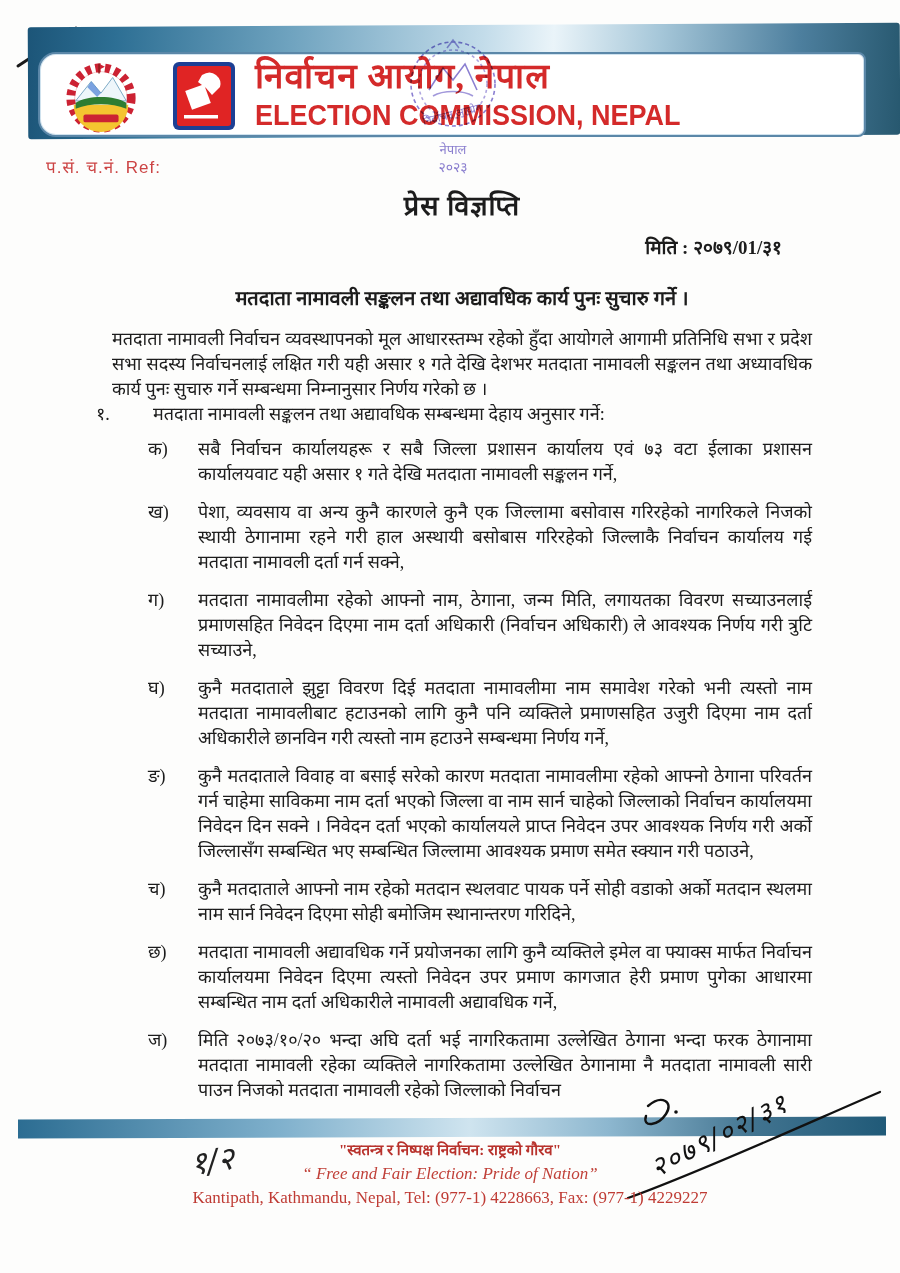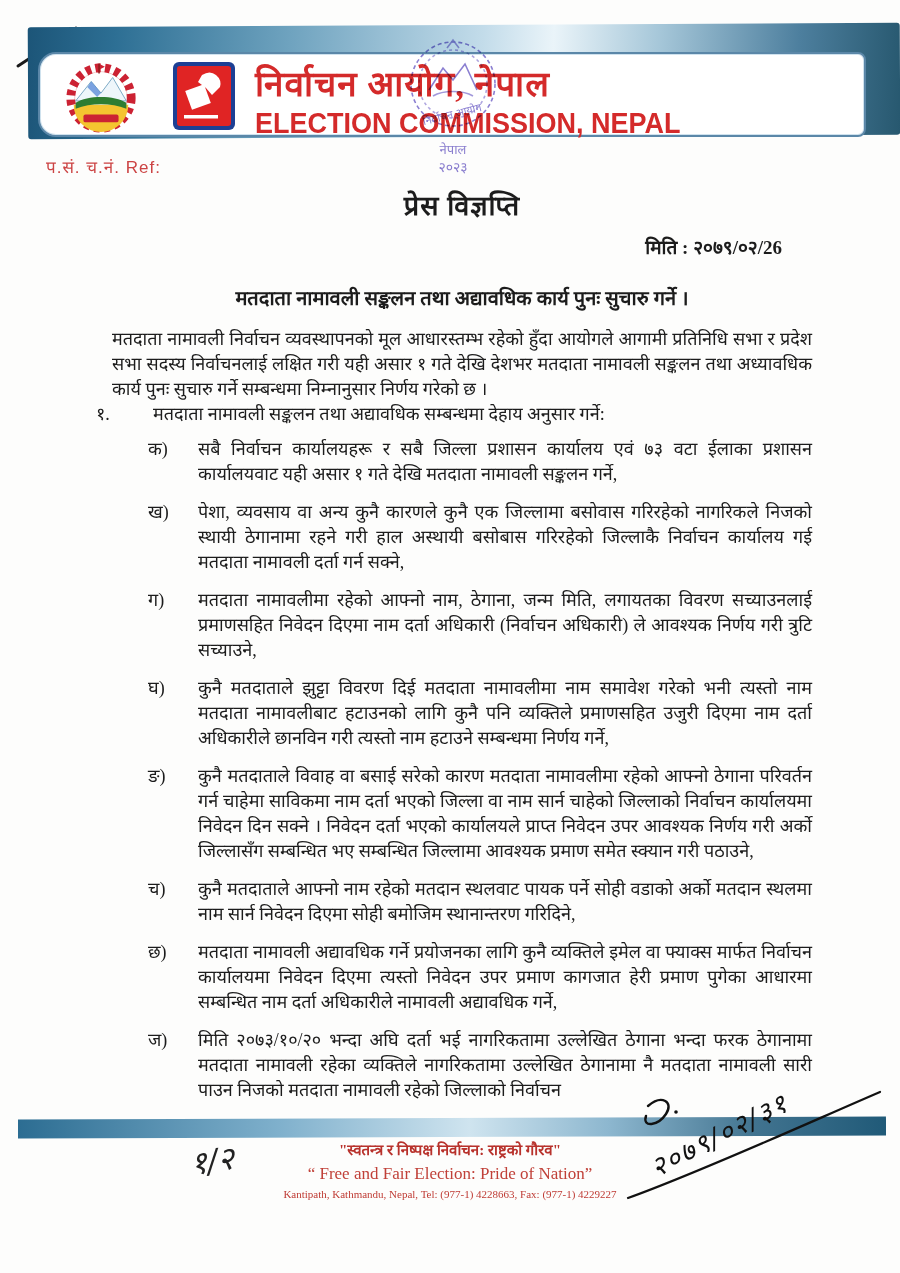--- a/index.html
+++ b/index.html
@@ -16,21 +16,21 @@
     background:linear-gradient(93deg,#1c5578 0%,#2d6f94 10%,#6fa3bf 30%,#c3dcea 52%,#eaf4f9 60%,#a6c7d9 72%,#4d7f9e 88%,#27586f 100%);
     transform:rotate(-0.3deg); border-radius:3px;
   }
   .header-box {
     position:absolute; left:38px; top:52px; width:828px; height:85px;
     background:#fff; border:2px solid #5b87a8; border-radius:18px 8px 8px 18px;
     box-shadow:0 0 0 1px #cfe2ee inset;
   }
   .emblem { position:absolute; left:22px; top:4px; width:78px; height:78px; }
   .ballot-logo { position:absolute; left:132px; top:7px; width:64px; height:70px; }
-  .head-titles { position:absolute; left:215px; top:3px; width:560px; text-align:left;margin-top:8px; }
+  .head-titles { position:absolute; left:215px; top:3px; width:560px; text-align:left; }
   .np-title {
     font-size:35px; font-weight:bold; color:#d42a2a; letter-spacing:1px; line-height:40px;
     font-family:"Liberation Serif","DejaVu Serif",serif; white-space:nowrap;
   }
   .en-title {
     font-size:27px; font-weight:bold; color:#d42a2a; letter-spacing:0px; line-height:32px;
     font-family:"Liberation Sans","DejaVu Sans",sans-serif; transform:scaleY(1.1); transform-origin:left top; white-space:nowrap;
   }
   .stamp { position:absolute; left:403px; top:32px; width:100px; height:160px; opacity:.85; mix-blend-mode:multiply; }
   .ref-line {
@@ -55,23 +55,23 @@
     position:absolute; left:18px; right:14px; top:1118px; height:19px;
     background:linear-gradient(90deg,#2c6d92 0%,#7fb0cc 30%,#cfe4ef 52%,#8db7cf 68%,#41738f 85%,#205a78 100%);
     transform:rotate(-0.2deg);
   }
   .page-note {
     position:absolute; left:190px; top:1138px; font-size:32px; font-style:italic; color:#222;
     transform:rotate(-9deg); font-family:"DejaVu Serif","Liberation Serif",serif;
   }
   .footer-text { position:absolute; left:0; right:0; top:1143px; text-align:center; line-height:1; }
   .motto-np { font-size:15px; font-weight:bold; color:#b8322c; margin-bottom:7px; }
-  .motto-en { font-size:17px; color:#c04038; margin-bottom:7px; font-family:"Liberation Serif","DejaVu Serif",serif; }
+  .motto-en { font-size:17px; color:#c04038; margin-bottom:7px; font-family:"Liberation Serif","DejaVu Serif",serif;font-style:italic; }
   .addr-np { font-size:14px; font-weight:bold; color:#cc2a33; margin-bottom:7px; }
-  .addr-en { font-size:11px; color:#bf3b34; margin-bottom:6px; }
+  .addr-en { font-size:17px; color:#bf3b34; margin-bottom:6px; }
   .email-line { font-size:16px; color:#b54038; }
   .signature { position:absolute; left:618px; top:1078px; width:275px; height:135px; }
   .sig-text {
     position:absolute; left:40px; top:56px; font-size:27px; color:#111; white-space:nowrap;
     transform:rotate(-27deg); transform-origin:left center; font-style:italic;
     font-family:"DejaVu Serif","Liberation Serif",serif; letter-spacing:2px;
   }
 </style>
 </head>
 <body>
@@ -122,21 +122,21 @@
     </g>
     <text x="50" y="86" text-anchor="middle" font-size="11" fill="#7668c9" transform="rotate(-14 50 86)">निर्वाचन आयोग</text>
     <text x="50" y="122" text-anchor="middle" font-size="13" fill="#7668c9">नेपाल</text>
     <text x="50" y="140" text-anchor="middle" font-size="14" fill="#7668c9">२०२३</text>
   </svg>
 
   <div class="ref-line">प.सं. च.नं. Ref:</div>
 
   <div class="doc">
     <div class="doc-title">प्रेस विज्ञप्ति</div>
-    <div class="date-line">मिति : २०७९/०२/26</div>
+    <div class="date-line">मिति : २०७९/01/३१</div>
     <div class="subject">मतदाता नामावली सङ्कलन तथा अद्यावधिक कार्य पुनः सुचारु गर्ने ।</div>
     <div class="para intro">मतदाता नामावली निर्वाचन व्यवस्थापनको मूल आधारस्तम्भ रहेको हुँदा आयोगले आगामी प्रतिनिधि सभा र प्रदेश सभा सदस्य निर्वाचनलाई लक्षित गरी यही असार १ गते देखि देशभर मतदाता नामावली सङ्कलन तथा अध्यावधिक कार्य पुनः सुचारु गर्ने सम्बन्धमा निम्नानुसार निर्णय गरेको छ ।</div>
 
     <div class="item1">
       <span class="num">१.</span>
       <div class="para txt">मतदाता नामावली सङ्कलन तथा अद्यावधिक सम्बन्धमा देहाय अनुसार गर्ने:</div>
     </div>
 
     <div class="sub-item">
       <span class="lbl">क)</span>

